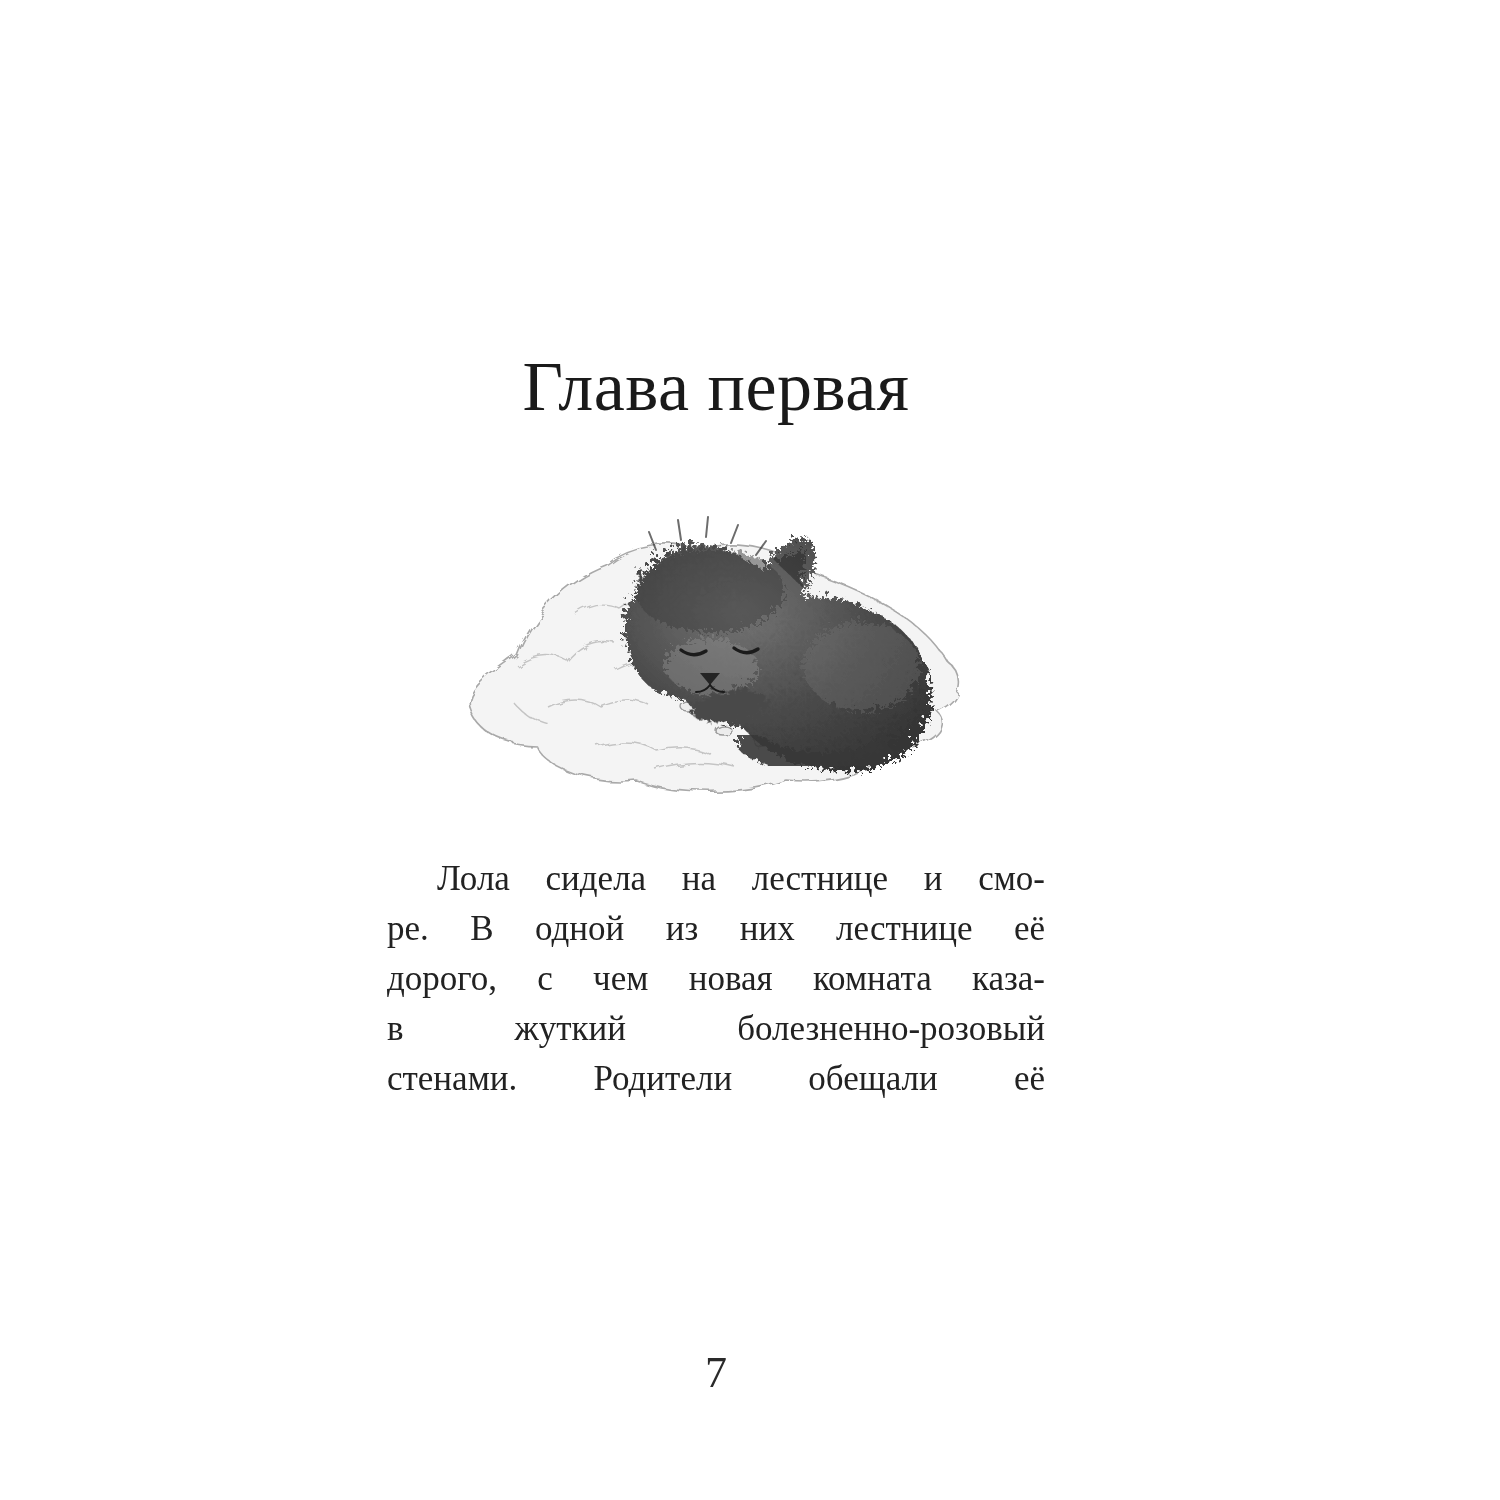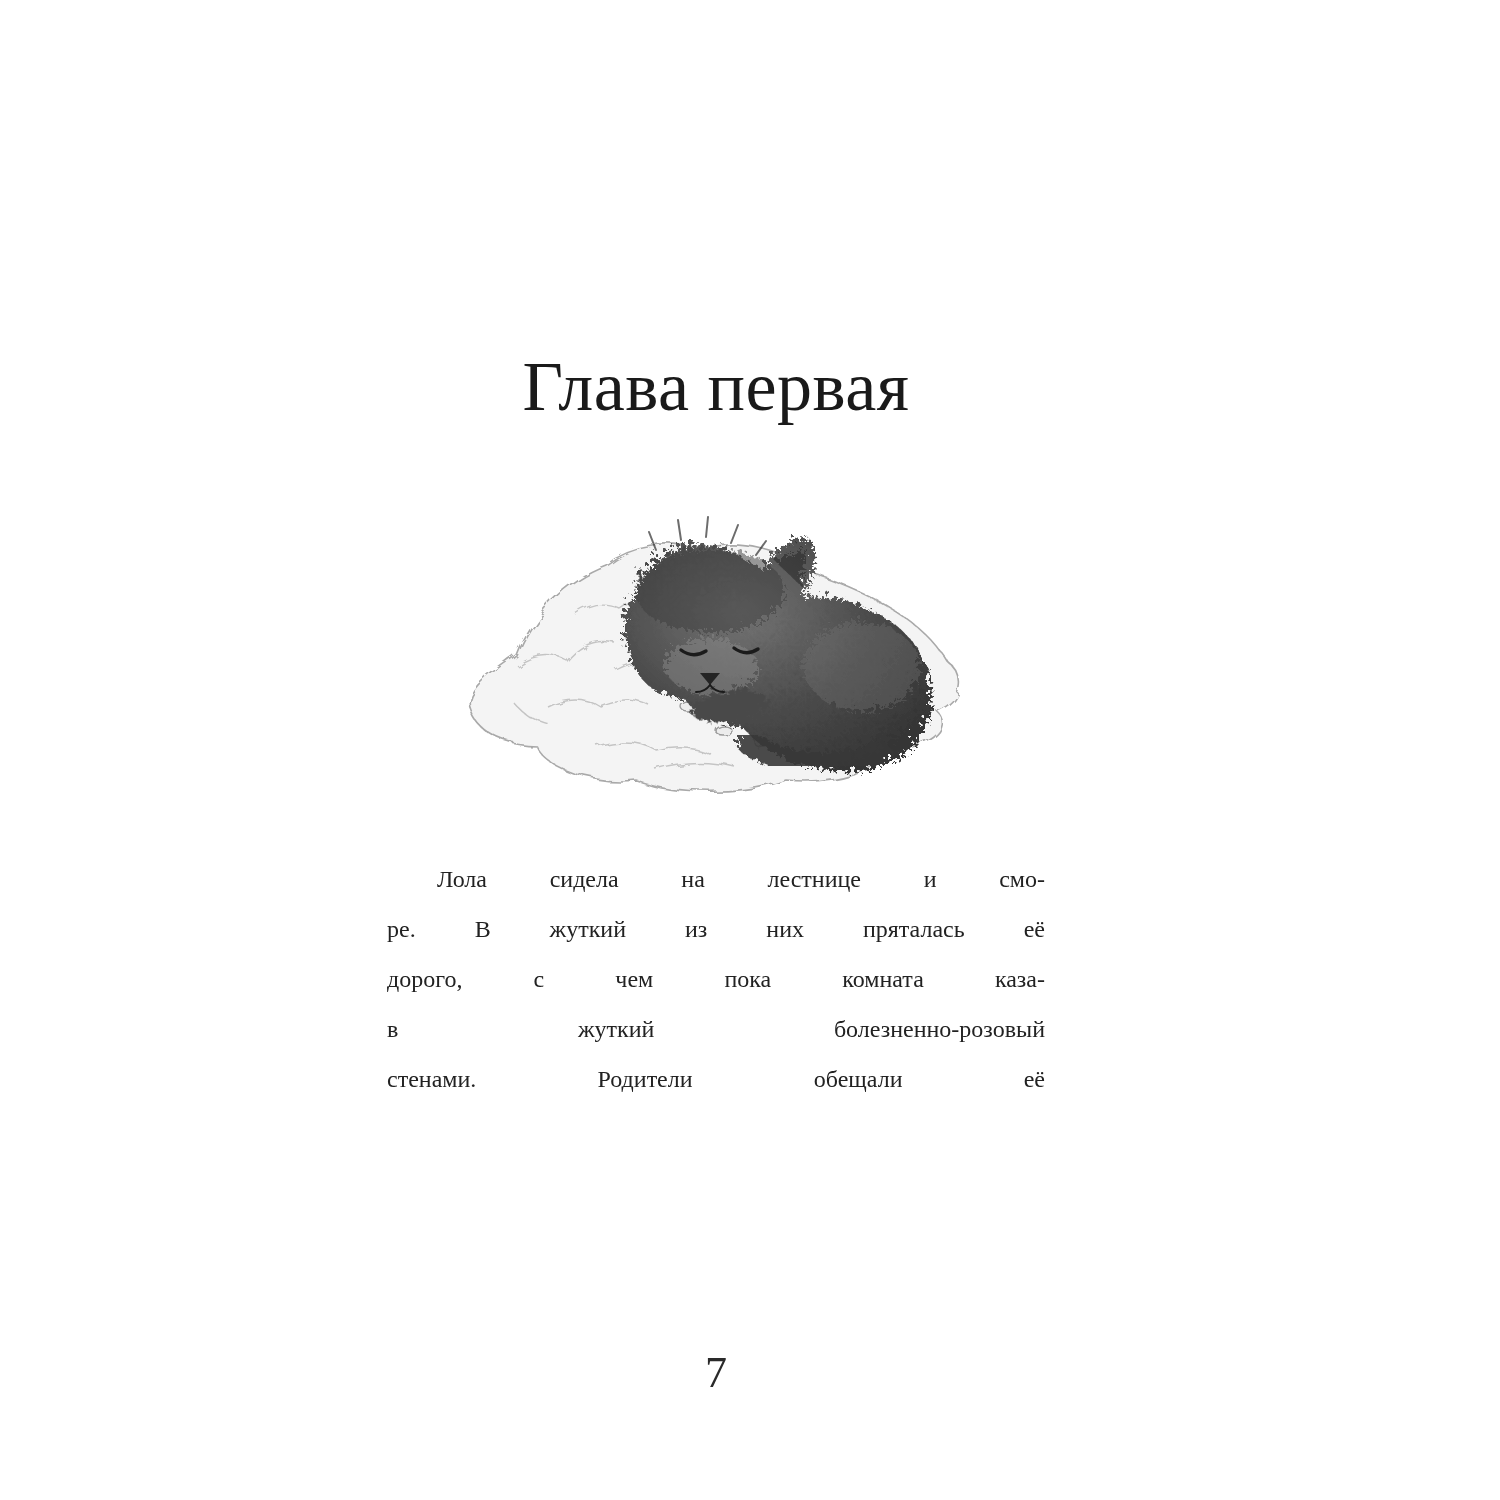--- a/index.html
+++ b/index.html
@@ -44,21 +44,21 @@
     width: 520px;
     height: 322px;
     margin: 0;
   }
   .illustration svg { display: block; width: 100%; height: 100%; }
   .body-paragraph {
     position: absolute;
     top: 854px;
     left: 0;
     width: 658px;
-    font-size: 24px;
+    font-size: 35px;
     color: #222222;
   }
   .para-line {
     height: 50px;
     line-height: 50px;
     text-align: justify;
     text-align-last: justify;
     white-space: nowrap;
   }
   .body-paragraph .para-line:first-of-type {
@@ -158,21 +158,21 @@
           <path d="M 244,178 L 264,178 L 254,190 Z" fill="#242424" stroke="none"></path>
           <path d="M 254,190 Q 249,197 240,197" stroke-width="2"></path>
           <path d="M 254,190 Q 259,197 268,197" stroke-width="2"></path>
         </g>
       </svg>
     </figure>
 
     <div class="body-paragraph">
 
     <div class="para-line">Лола сидела на лестнице и смо-</div>
-        <div class="para-line">ре. В жуткий из них пряталась её</div>
-        <div class="para-line">дорого, с чем пока комната каза-</div>
+        <div class="para-line">ре. В одной из них лестнице её</div>
+        <div class="para-line">дорого, с чем новая комната каза-</div>
         <div class="para-line">в жуткий болезненно-розовый</div>
         <div class="para-line">стенами. Родители обещали её</div>
       </div>
 
     <div class="page-number">7</div>
   </div>
 </div>
 
 </body></html>

